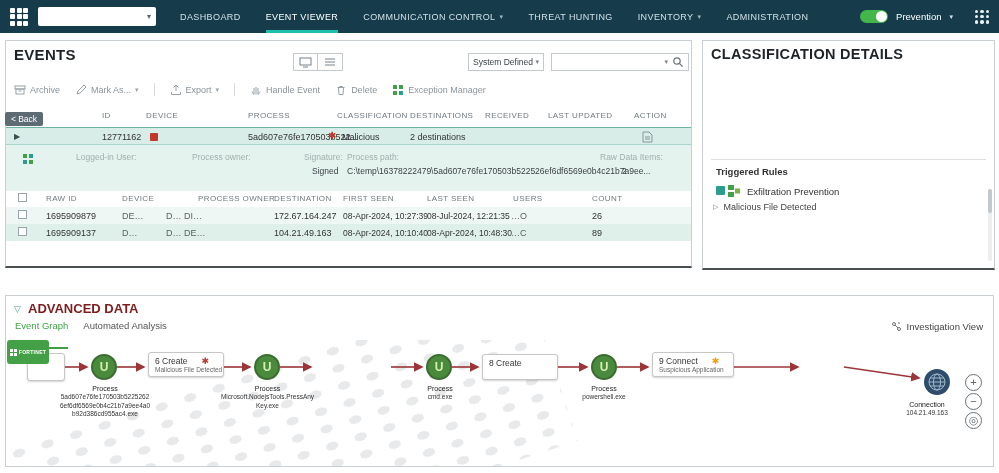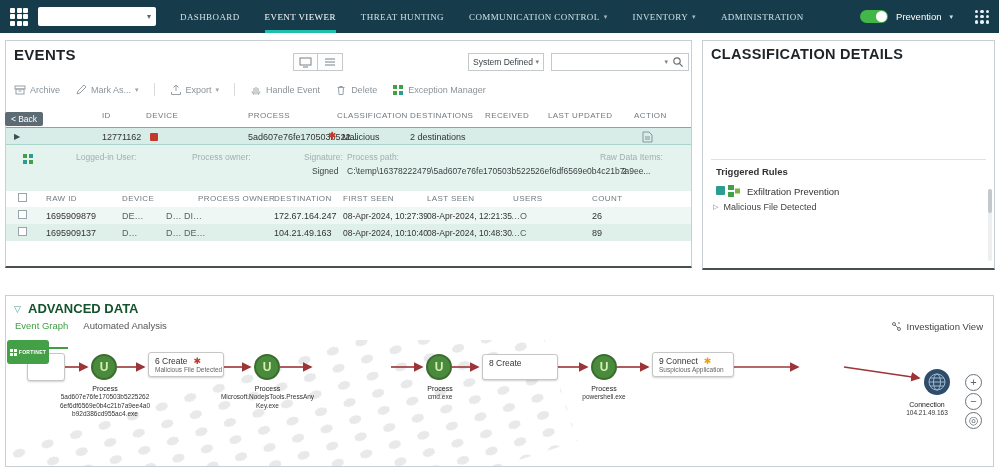--- a/index.html
+++ b/index.html
@@ -9,21 +9,21 @@
   
   .topnav { position:absolute; left:0; top:0; width:999px; height:33px; background:#163c4b;
             display:flex; align-items:center; padding:0 10px; }
   .logo-grid { width:18px; height:18px; display:grid; grid-template-columns:repeat(3,1fr); gap:1.5px; margin-right:10px; cursor:pointer; }
   .logo-grid i { background:#fff; border-radius:1px; }
   .org-select { width:118px; height:19px; background:#fff; border-radius:2px; display:flex; align-items:center;
                 justify-content:flex-end; padding:0 5px; cursor:pointer; }
   .org-select .caret { color:#5a6a72; font-size:8px; }
   .nav-items { display:flex; align-items:center; gap:25px; margin-left:24px; height:33px; }
   .nav-item { display:flex; align-items:center; gap:4px; color:#cfe0e7; font-size:9px; letter-spacing:.4px;
-              height:33px; cursor:pointer; text-decoration:none; white-space:nowrap;font-family:Liberation Serif, serif; }
+              height:33px; cursor:pointer; text-decoration:none; white-space:nowrap; }
   .nav-item .caret { font-size:7px; color:#9fb6bf; }
   .nav-item.active { color:#fff; box-shadow:inset 0 -3px 0 0 #1fbfad; }
   .nav-right { margin-left:auto; display:flex; align-items:center; gap:8px; }
   .toggle-pill { width:28px; height:13px; background:#43b649; border-radius:7px; position:relative; cursor:pointer; }
   .toggle-pill .knob { position:absolute; right:1px; top:1px; width:11px; height:11px; background:#fff; border-radius:50%; }
   .mode-label { color:#fff; font-size:9.5px; }
   .nav-right .caret { color:#cfe0e7; font-size:7px; cursor:pointer; }
   .apps-grid { width:14px; height:14px; display:grid; grid-template-columns:repeat(3,1fr); gap:2px; margin-left:14px; cursor:pointer; }
   .apps-grid i { background:#e8f1f4; border-radius:50%; }
 
@@ -80,39 +80,39 @@
   .rule-group { position:absolute; left:12px; top:143px; display:flex; align-items:center; gap:6px; cursor:pointer; }
   .rule-group span { font-size:9.5px; color:#333; }
   .rule-child { position:absolute; left:10px; display:flex; align-items:center; gap:5px; cursor:pointer; width:272px; }
   .rule-child .tcaret { font-size:7px; color:#6b7378; }
   .rule-child span.lbl { font-size:9px; color:#444; white-space:nowrap; overflow:hidden; text-overflow:ellipsis; }
   .class-scroll { position:absolute; right:2px; top:148px; width:4px; height:72px; background:#eceeef; border-radius:2px; cursor:pointer; }
   .class-scroll .thumb { width:4px; height:24px; background:#c2c8cc; border-radius:2px; }
 
   
   .adv-collapse { position:absolute; left:8px; top:8px; font-size:9px; color:#4d9a90; cursor:pointer; }
-  .adv-title { position:absolute; left:22px; top:5px; font-size:13px; font-weight:bold; color:#14532d; }
+  .adv-title { position:absolute; left:22px; top:5px; font-size:13px; font-weight:bold; color:#7f1d1d; }
   .adv-tabs { position:absolute; left:9px; top:24px; display:flex; gap:15px; }
   .tab { font-size:9.5px; cursor:pointer; padding-bottom:16px; }
   .tab.active { color:#3f9f43; border-bottom:2px solid #3f9f43; }
   .tab.inactive { color:#555; }
   .inv-view { position:absolute; right:10px; top:25px; display:flex; align-items:center; gap:5px; font-size:9.5px; color:#444; cursor:pointer; }
 
   .graph-canvas { position:absolute; left:1px; top:44px; width:986px; height:126px; overflow:hidden; }
   .watermark { position:absolute; left:-80px; top:34px; width:640px; height:170px; transform:rotate(-18deg);
                background-image:radial-gradient(ellipse 9px 6px at 50% 50%, #dadde0 68%, transparent 70%);
                background-size:30px 18px; opacity:.65; z-index:0; }
   .arrows { position:absolute; left:0; top:0; z-index:1; }
   .gnode { position:absolute; z-index:2; }
   .pnode { width:26px; height:26px; border-radius:50%; background:#4a8a3c; border:2px solid #3a6d2f;
            display:flex; align-items:center; justify-content:center; cursor:pointer; }
   .pnode b { color:#d6efb0; font-size:12px; }
   .abox { background:#fff; border:1px solid #c6c6c6; border-radius:3px; box-shadow:0 1px 2px rgba(0,0,0,.18);
           padding:3px 6px; cursor:pointer; }
-  .abox .ttl-row { display:flex; align-items:center; gap:6px; }
+  .abox .ttl-row { display:flex; align-items:center; gap:14px; }
   .abox .ttl { font-size:8.5px; color:#333; white-space:nowrap; }
   .abox .badge-icon { font-size:9px; }
   .abox .badge { font-size:6.5px; color:#666; white-space:nowrap; }
   .nlabel { position:absolute; z-index:2; text-align:center; font-size:6.5px; color:#333; line-height:1.3; word-break:break-all; }
   .nlabel .t { font-size:7px; color:#222; word-break:normal; }
   .forti { position:absolute; z-index:2; width:42px; height:24px; background:#43a047; border-radius:3px;
            display:flex; align-items:center; justify-content:center; gap:2px; cursor:pointer; }
   .forti .fl { width:7px; height:7px; display:grid; grid-template-columns:1fr 1fr; gap:1px; }
   .forti .fl i { background:#fff; }
   .forti span { color:#fff; font-size:5px; font-weight:bold; letter-spacing:.3px; }
@@ -137,25 +137,25 @@
         <i></i>
         <i></i>
         <i></i>
     </div>
     <div class="org-select">
       <span class="caret">▾</span>
     </div>
     <nav class="nav-items">
       <a class="nav-item">DASHBOARD</a>
       <a class="nav-item active">EVENT VIEWER</a>
-      <a class="nav-item">THREAT HUNTING</a>
       <a class="nav-item">
         <span>COMMUNICATION CONTROL</span>
         <span class="caret">▾</span>
       </a>
+      <a class="nav-item">THREAT HUNTING</a>
       <a class="nav-item">
         <span>INVENTORY</span>
         <span class="caret">▾</span>
       </a>
       <a class="nav-item">ADMINISTRATION</a>
     </nav>
     <div class="nav-right">
       <div class="toggle-pill">
           <div class="knob"></div>
         </div>
@@ -314,21 +314,21 @@
       <span class="col" style="left:586px;top:3px">COUNT</span>
     </div>
 
     <div class="sub-row r1">
       <span class="checkbox"></span>
       <span class="cell" style="left:40px">1695909879</span>
       <span class="cell" style="left:116px;color:#5a6166">DE…</span>
       <span class="cell" style="left:160px;color:#5a6166">D…   DI…</span>
       <span class="cell" style="left:268px">172.67.164.247</span>
       <span class="cell" style="left:337px;font-size:8.5px">08-Apr-2024, 10:27:39</span>
-      <span class="cell" style="left:421px;font-size:8.5px">08-Apr-2024, 12:21:35</span>
+      <span class="cell" style="left:421px;font-size:8.5px">08-Jul-2024, 12:21:35</span>
       <span class="cell" style="left:505px;color:#5a6166">…O</span>
       <span class="cell" style="left:586px">26</span>
     </div>
     <div class="sub-row r2">
       <span class="checkbox"></span>
       <span class="cell" style="left:40px">1695909137</span>
       <span class="cell" style="left:116px;color:#5a6166">D…</span>
       <span class="cell" style="left:160px;color:#5a6166">D…   DE…</span>
       <span class="cell" style="left:268px">104.21.49.163</span>
       <span class="cell" style="left:337px;font-size:8.5px">08-Apr-2024, 10:10:40</span>

